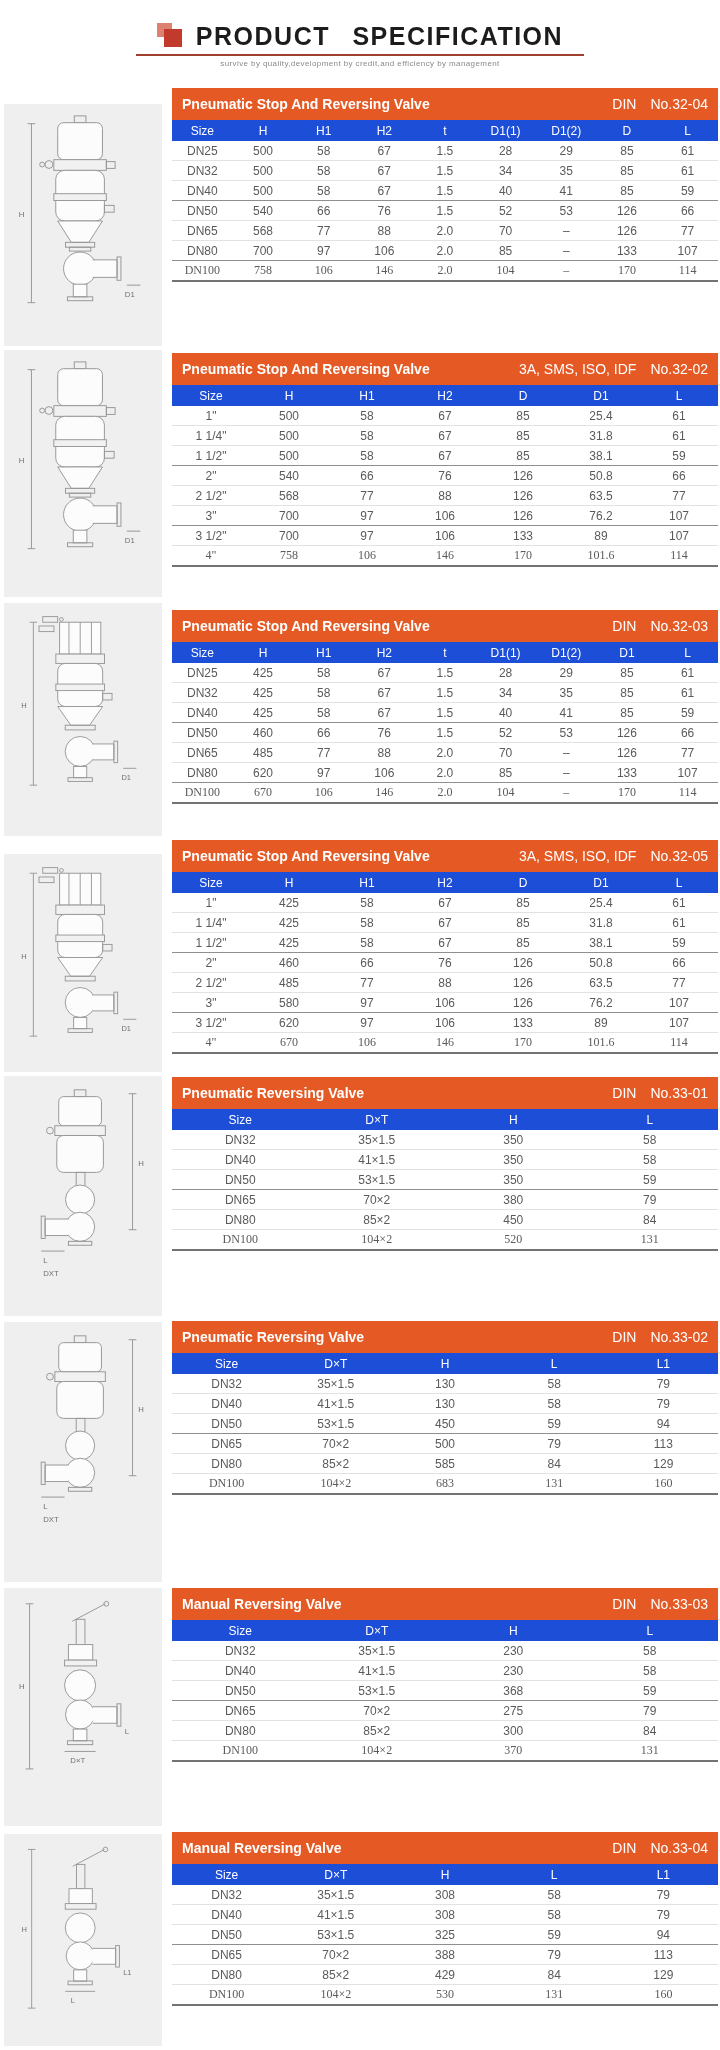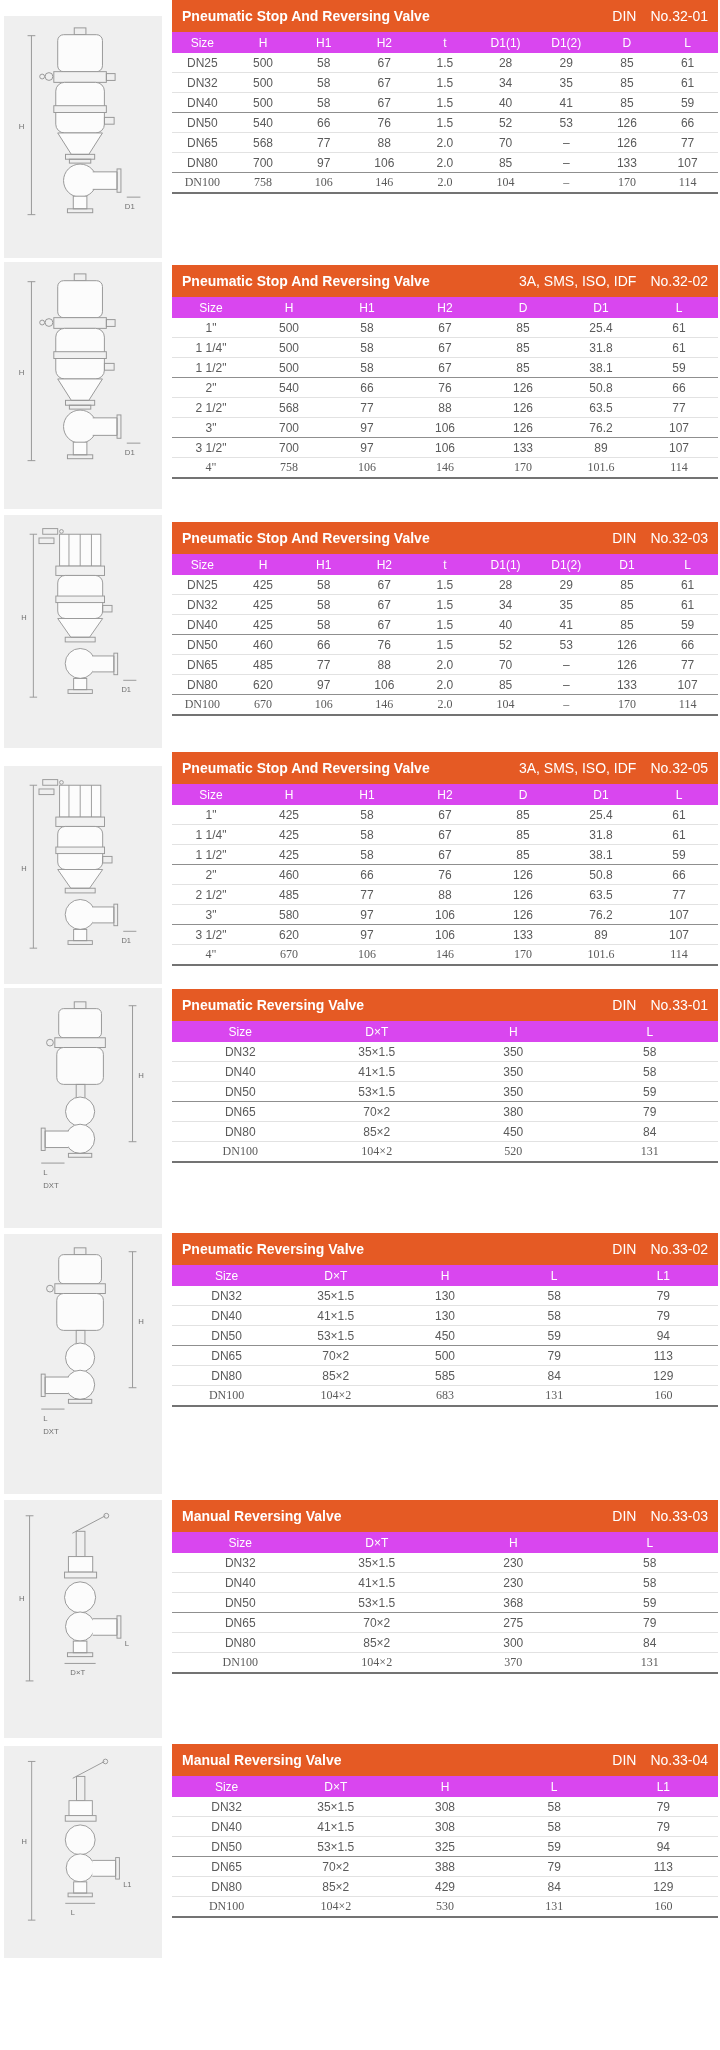--- a/index.html
+++ b/index.html
@@ -44,36 +44,47 @@
   .sections>.spec-section:nth-child(6) .content{padding-top:1px;}
   .sections>.spec-section:nth-child(7) .content{padding-top:2px;}
   .sections>.spec-section:nth-child(8) .content{padding-top:2px;}
 
   
   .title-bar{height:27px;background:#e55a24;color:#fff;display:flex;align-items:center;justify-content:space-between;padding:16px 10px;box-sizing:border-box;font-weight:bold;font-size:14px;white-space:nowrap;}
   .title-right{display:flex;gap:14px;font-weight:normal;}
 
   
   table{width:100%;border-collapse:collapse;table-layout:fixed;font-size:12px;color:#5a5a5a;}
-  thead th{background:#d946ef;color:#fff;font-weight:normal;font-size:12px;height:21px;text-align:center;padding:0;}
+  thead th{background:#1d4ed8;color:#fff;font-weight:normal;font-size:12px;height:21px;text-align:center;padding:0;}
   td{text-align:center;height:19px;padding:0;border-bottom:1px solid #e2e2e2;}
   tr.group-end td{border-bottom:1px solid #8f8f8f;}
   tr.last td{border-bottom:2px solid #737373;font-family:Liberation Serif, serif;}
 
   
   svg .ln{stroke:#979797;fill:none;stroke-width:1;}
   svg .fl{stroke:#979797;fill:#fcfcfc;stroke-width:1;}
   svg .bd{stroke:#979797;fill:#f1f1f1;stroke-width:1;}
   svg text.dim{font-size:8px;fill:#707070;font-family:"Liberation Sans",sans-serif;}
 </style>
 </head>
 <body>
 
 <div class="page">
 
+  <header>
+    <div class="brand-row">
+      <span class="logo">
+          <span class="sq1"></span>
+          <span class="sq2"></span>
+        </span>
+      <h1>PRODUCT SPECIFICATION</h1>
+    </div>
+    <div class="brand-line"></div>
+    <div class="tagline">survive by quality,development by credit,and efficiency by management</div>
+  </header>
 
   <div class="sections">
 
     <section class="spec-section">
       <div class="panel-col">
           <div class="panel">
         <svg viewBox="0 0 150 220" width="146" height="214">
           <line class="ln" x1="22" y1="12" x2="22" y2="196"></line>
               <line class="ln" x1="18" y1="12" x2="26" y2="12"></line>
               <line class="ln" x1="18" y1="196" x2="26" y2="196"></line>
@@ -98,21 +109,21 @@
           <text class="dim" x="9" y="108">H</text>
           <text class="dim" x="118" y="190">D1</text>
         </svg>
       </div>
         </div>
       <div class="content">
         <div class="title-bar">
           <span>Pneumatic Stop And Reversing Valve</span>
           <span class="title-right">
               <span>DIN</span>
-              <span>No.32-01</span>
+              <span>No.32-04</span>
             </span>
         </div>
         <div>
             <table>
               <thead>
                 <tr>
                   <th>Size</th>
                   <th>H</th>
                   <th>H1</th>
                   <th>H2</th>

